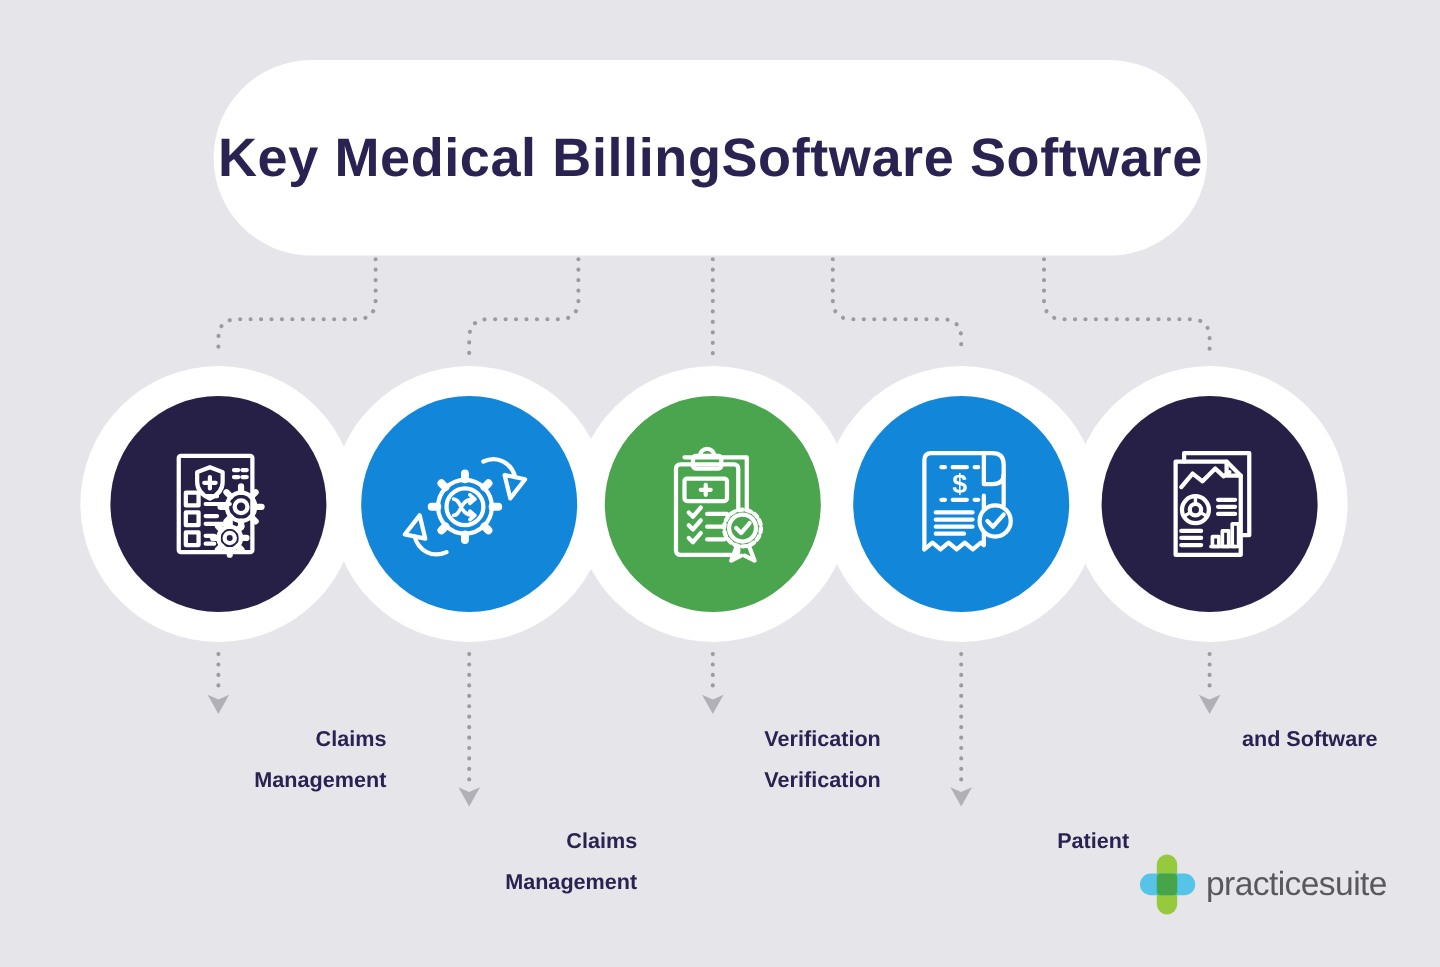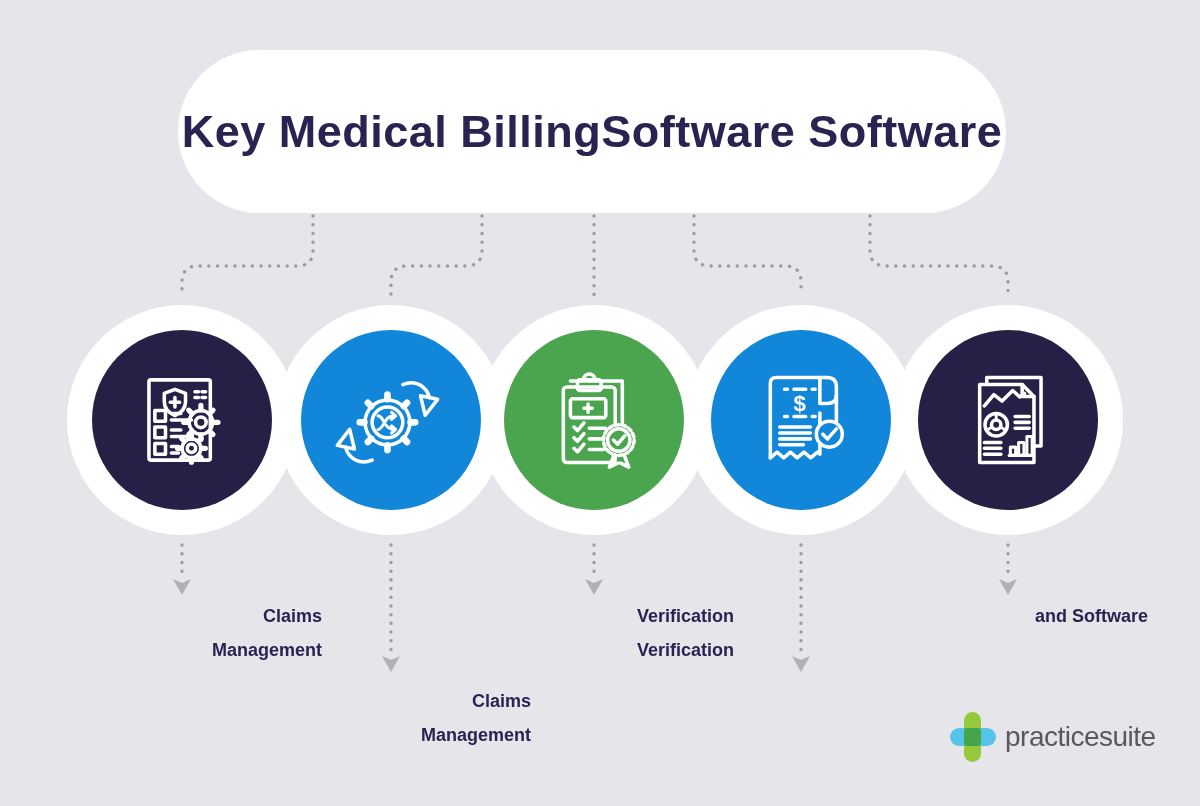--- a/index.html
+++ b/index.html
@@ -164,20 +164,21 @@
   </div>
   <div class="feature-label" style="left:251px;top:684px">
     <div>Claims</div>
     <div>Management</div>
   </div>
   <div class="feature-label" style="left:454px;top:599px">
     <div>Verification</div>
     <div>Verification</div>
   </div>
   <div class="feature-label" style="left:661px;top:684px">
+    <div>Patient</div>
   </div>
   <div class="feature-label" style="left:868px;top:599px">
     <div>and Software</div>
   </div>
 
   <div class="logo">
     <div class="logo-cross">
       <div class="cross-v"></div>
       <div class="cross-h"></div>
       <div class="cross-c"></div>

